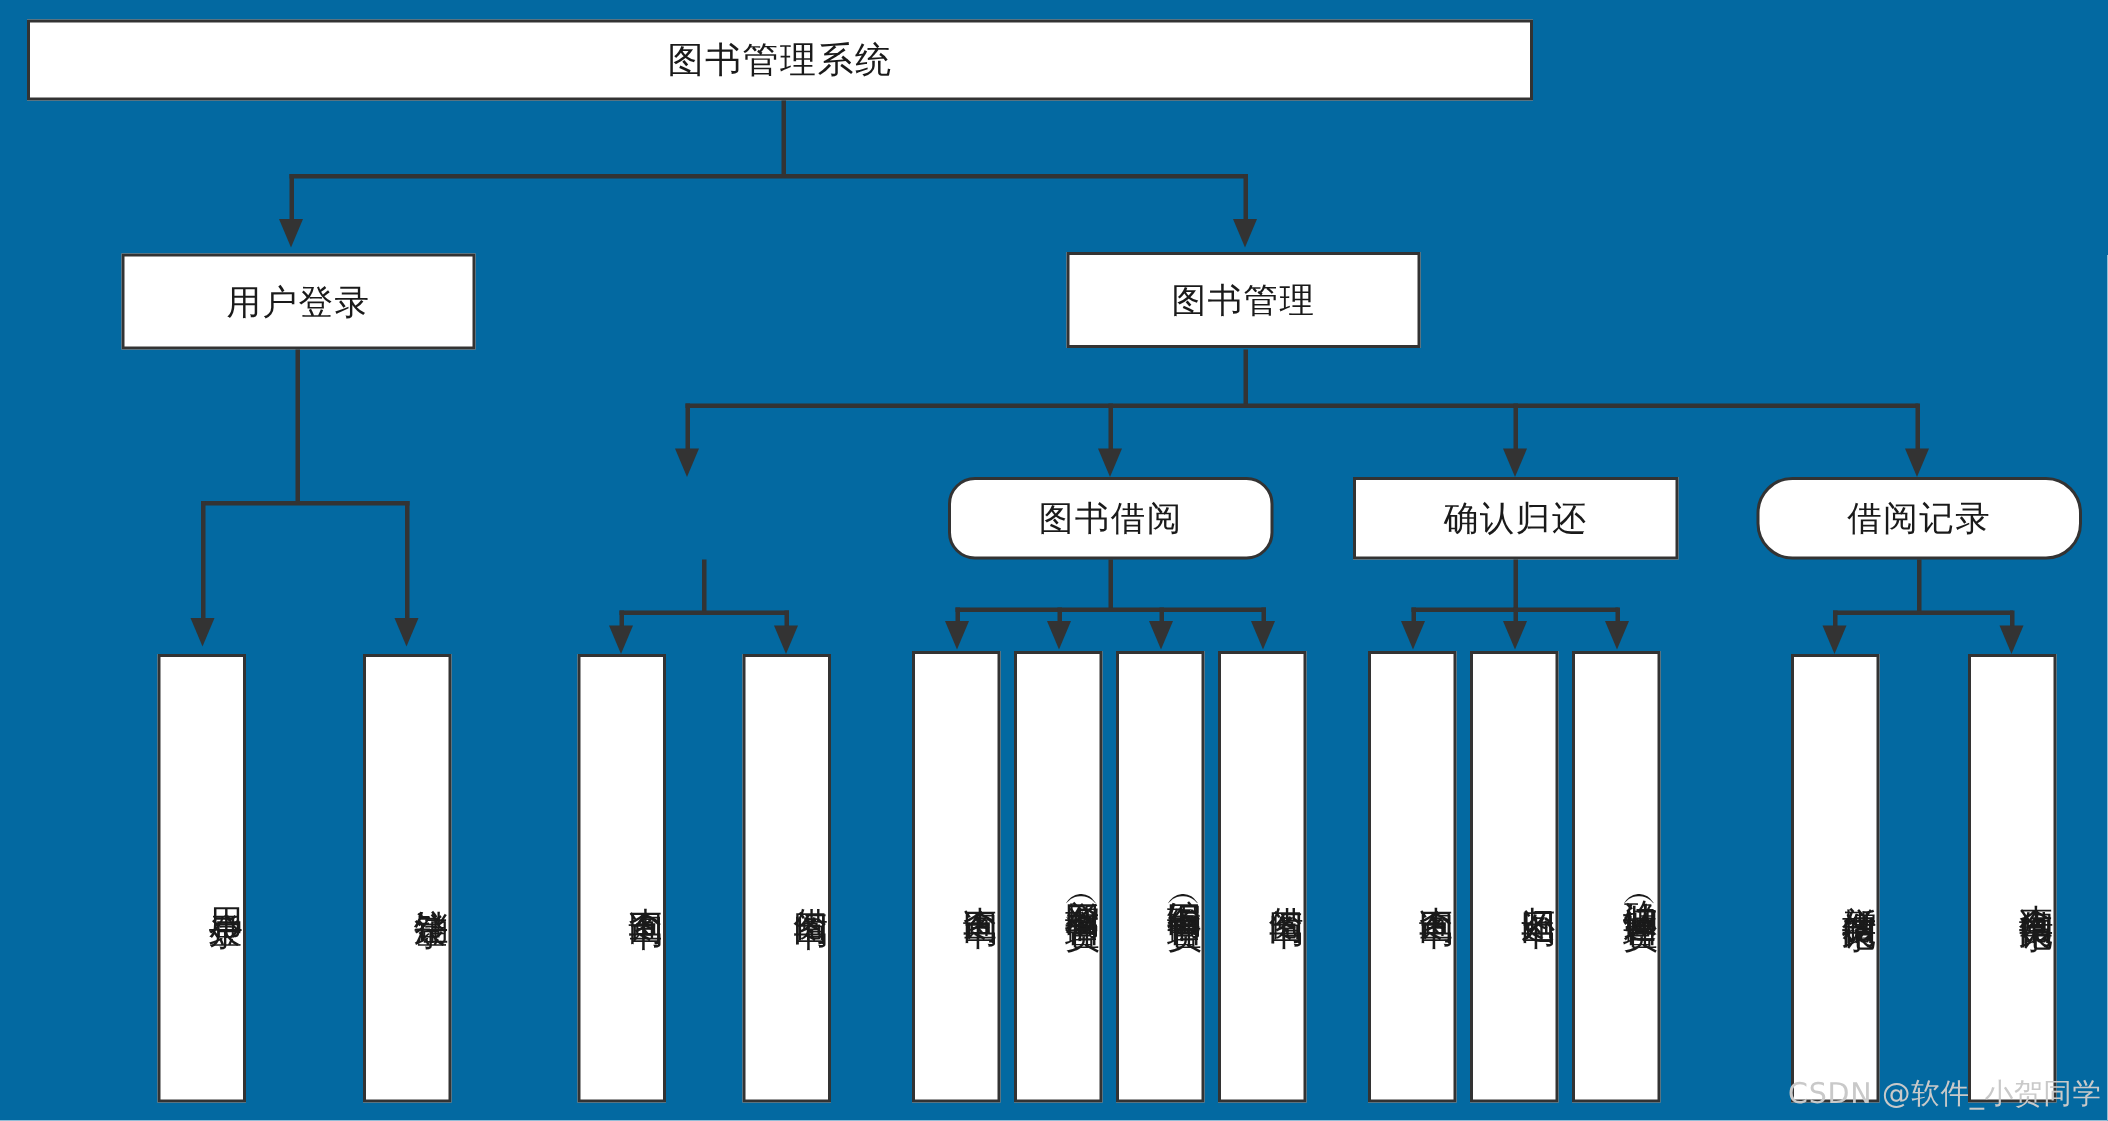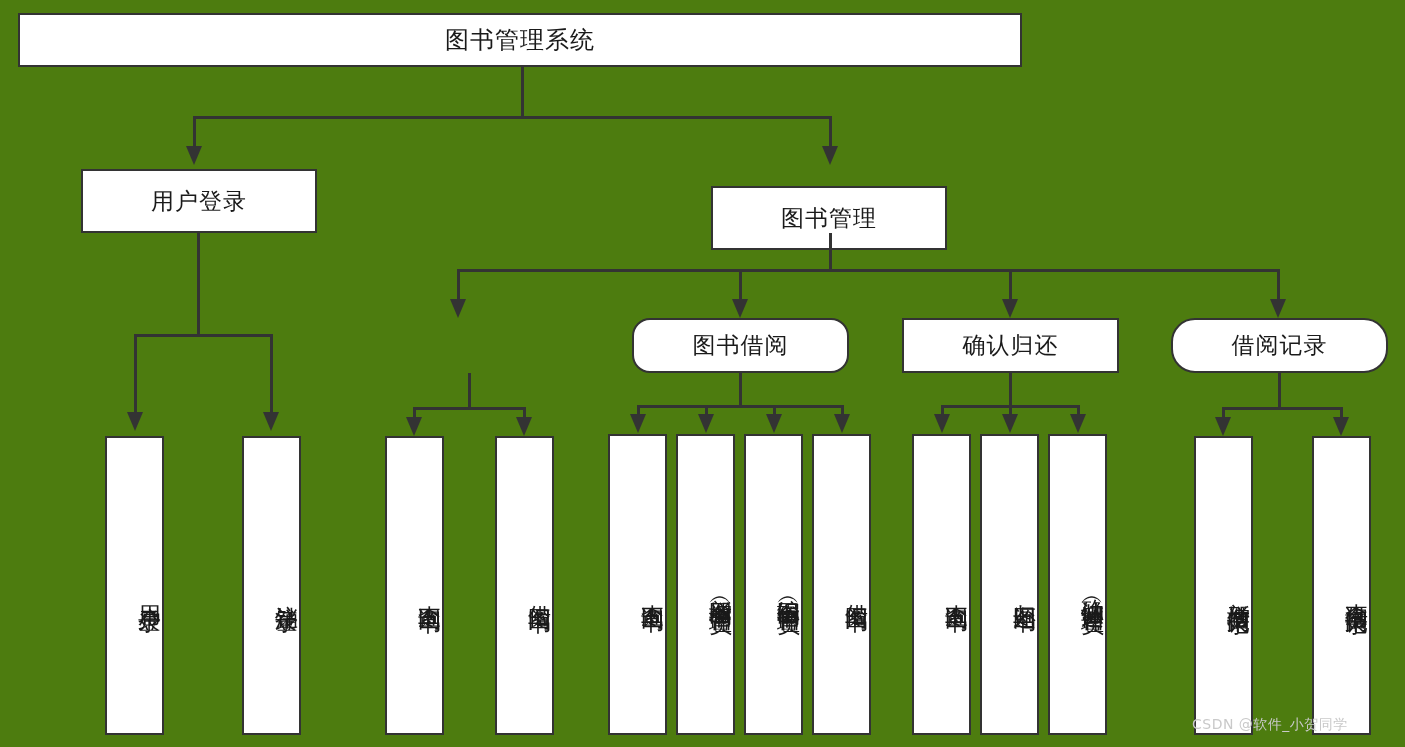--- a/index.html
+++ b/index.html
@@ -7,21 +7,21 @@
     padding: 0;
     background: #ffffff;
   }
   body {
     font-family: "DejaVu Sans", "Liberation Sans", sans-serif;
   }
   #canvas {
     position: relative;
     width: 1405px;
     height: 747px;
-    background: #4d7c0f;
+    background: #0369a1;
     overflow: hidden;
   }
   .node {
     position: absolute;
     box-sizing: border-box;
     border: 2.5px solid #333333;
     background: #ffffff;
     display: flex;
     align-items: center;
     justify-content: center;
@@ -54,21 +54,21 @@
     position: absolute;
     width: 0;
     height: 0;
     border-left: 8px solid transparent;
     border-right: 8px solid transparent;
     border-top: 19px solid #333333;
   }
   .watermark {
     position: absolute;
     color: #c9c9c9;
-    font-size: 14px;
+    font-size: 19px;
     white-space: nowrap;
     letter-spacing: 0.5px;
     text-align: right;
   }
 </style>
 </head>
 <body>
 
 <div id="canvas">
 
@@ -80,21 +80,21 @@
 
   <div class="edge h" style="left:193px; top:116px; width:638px;"></div>
   <div class="edge v" style="left:193px; top:116px; height:32px;"></div>
   <div class="edge v" style="left:829px; top:116px; height:32px;"></div>
   <div class="arrow" style="left:186px; top:146px;"></div>
   <div class="arrow" style="left:822px; top:146px;"></div>
 
   <div class="node horiz" style="left:81px; top:169px; width:236px; height:64px;">
     <span>用户登录</span>
   </div>
-  <div class="node horiz" style="left:711px; top:186px; width:236px; height:64px;">
+  <div class="node horiz" style="left:711px; top:168px; width:236px; height:64px;">
     <span>图书管理</span>
   </div>
 
   <div class="edge v" style="left:197px; top:233px; height:102px;"></div>
   <div class="edge h" style="left:134px; top:334px; width:139px;"></div>
   <div class="edge v" style="left:134px; top:334px; height:80px;"></div>
   <div class="edge v" style="left:270px; top:334px; height:80px;"></div>
   <div class="arrow" style="left:127px; top:412px;"></div>
   <div class="arrow" style="left:263px; top:412px;"></div>
 

